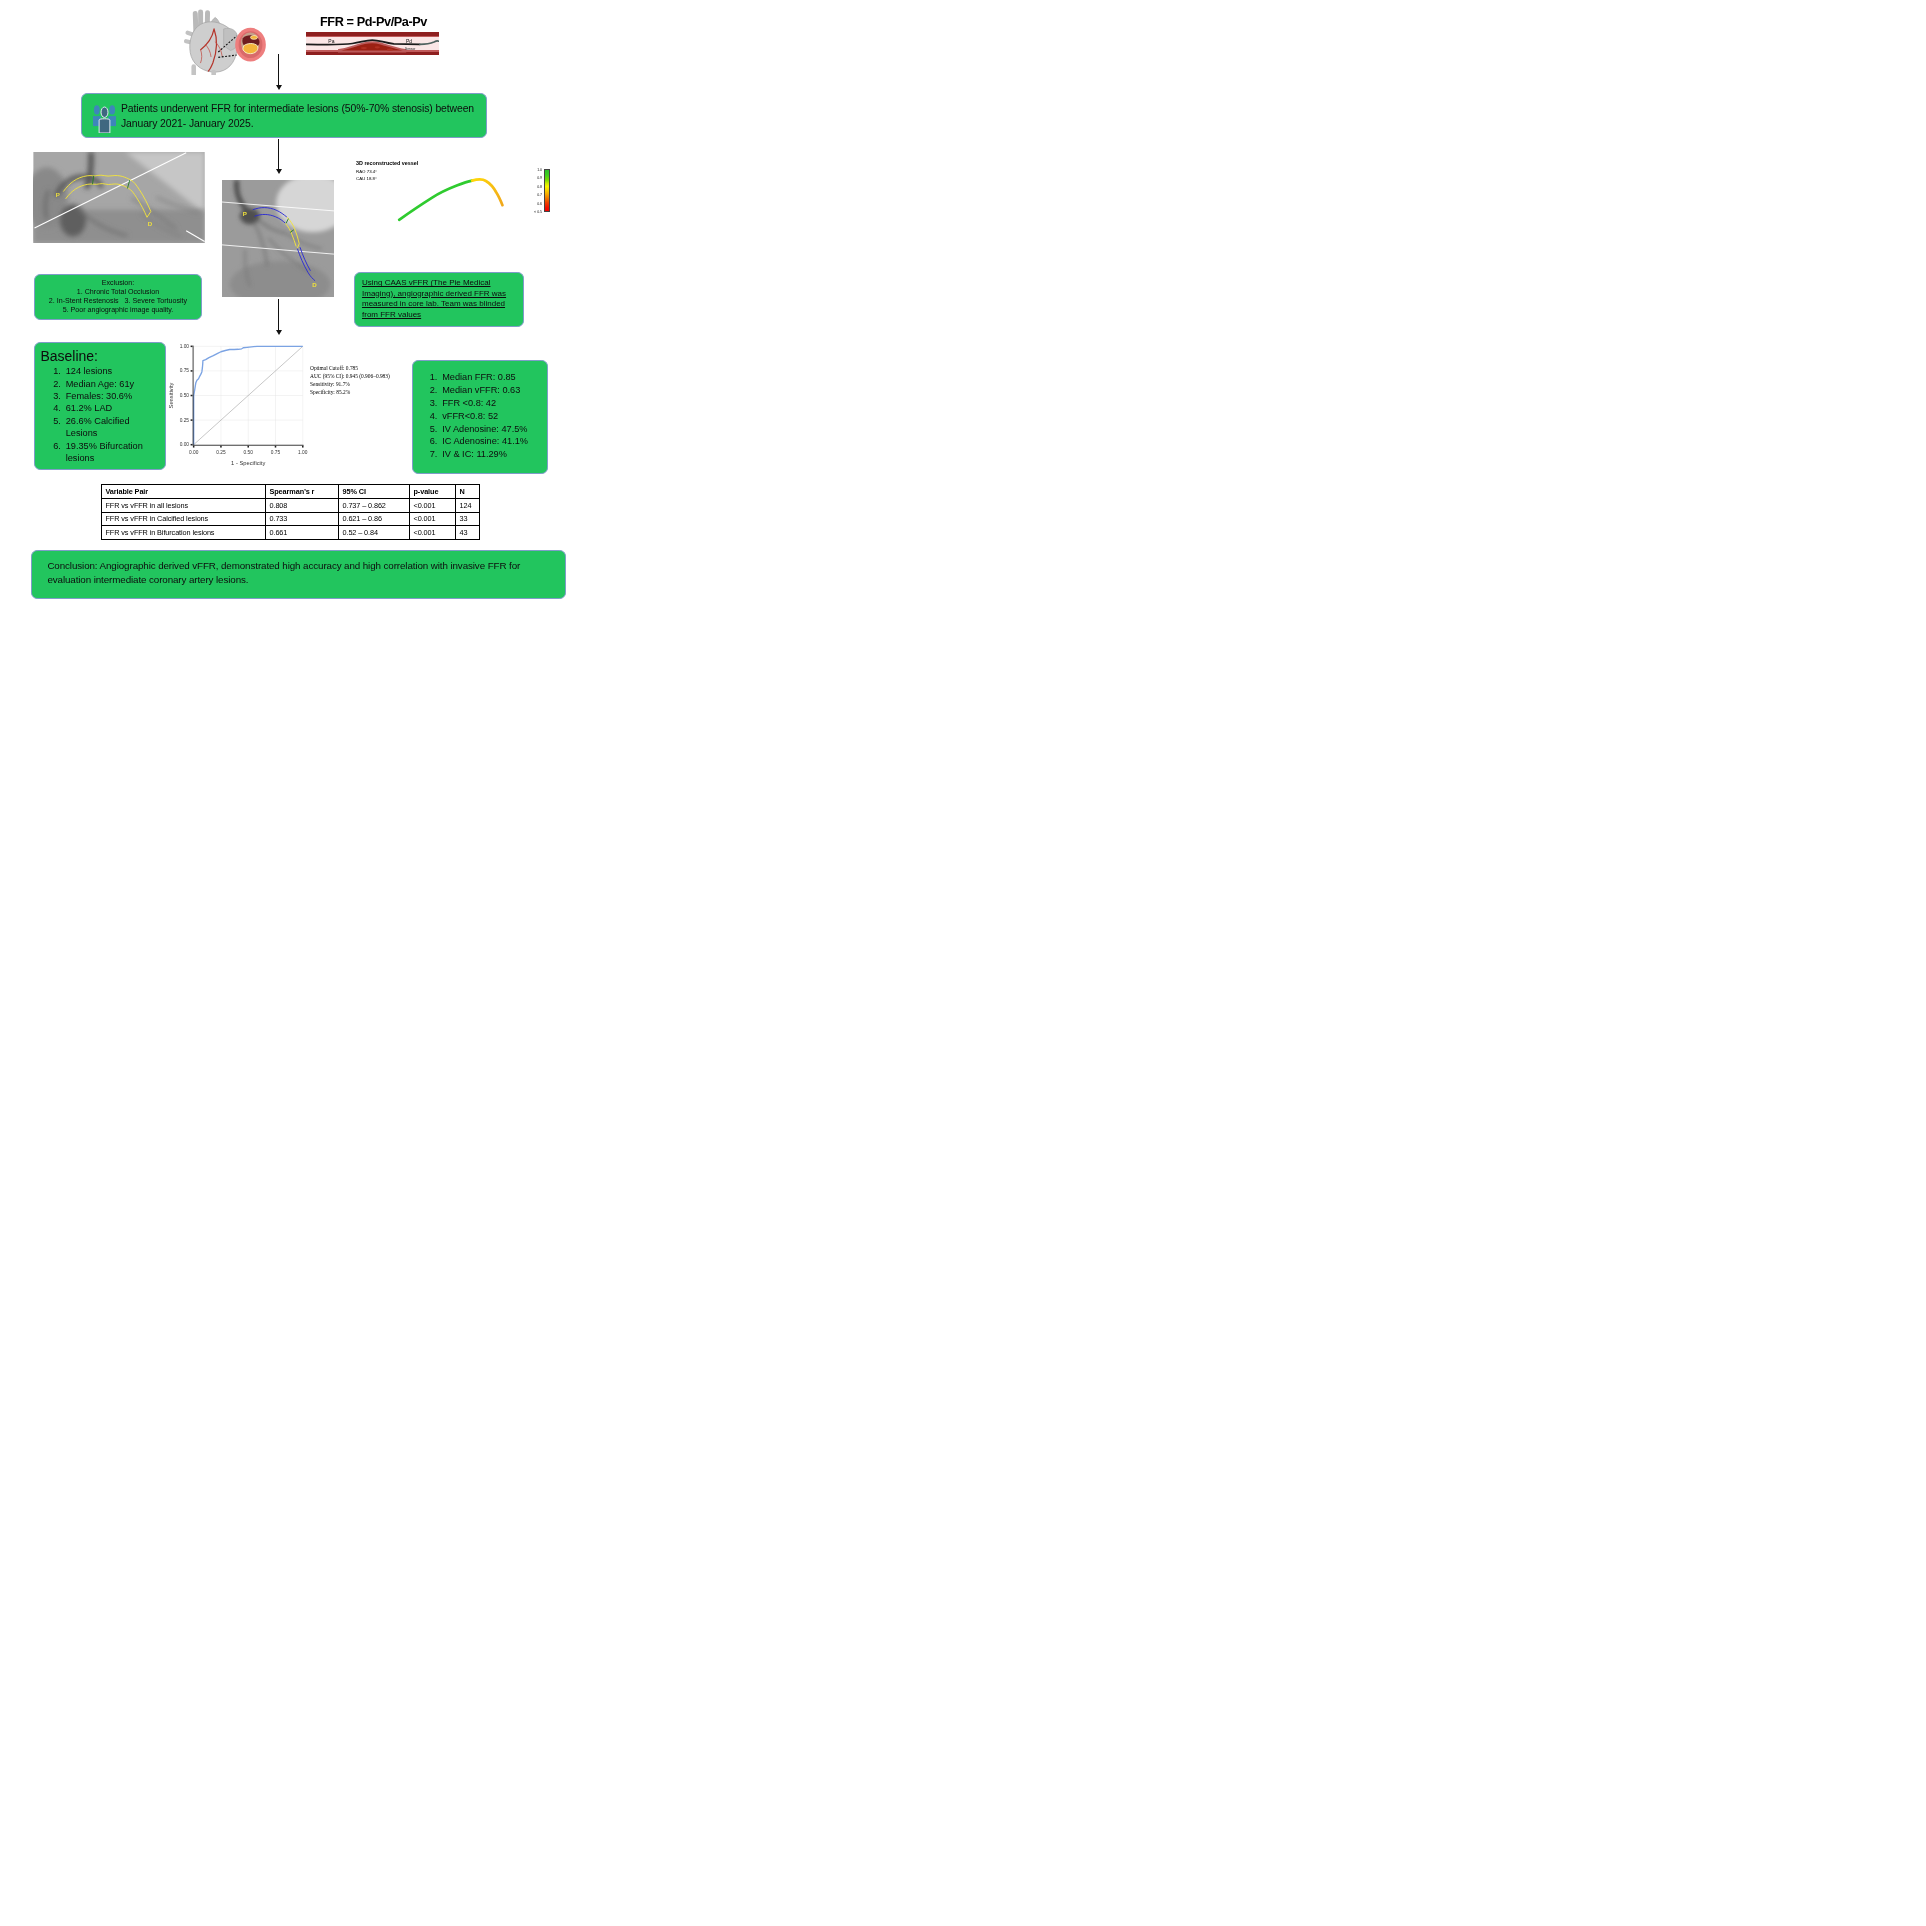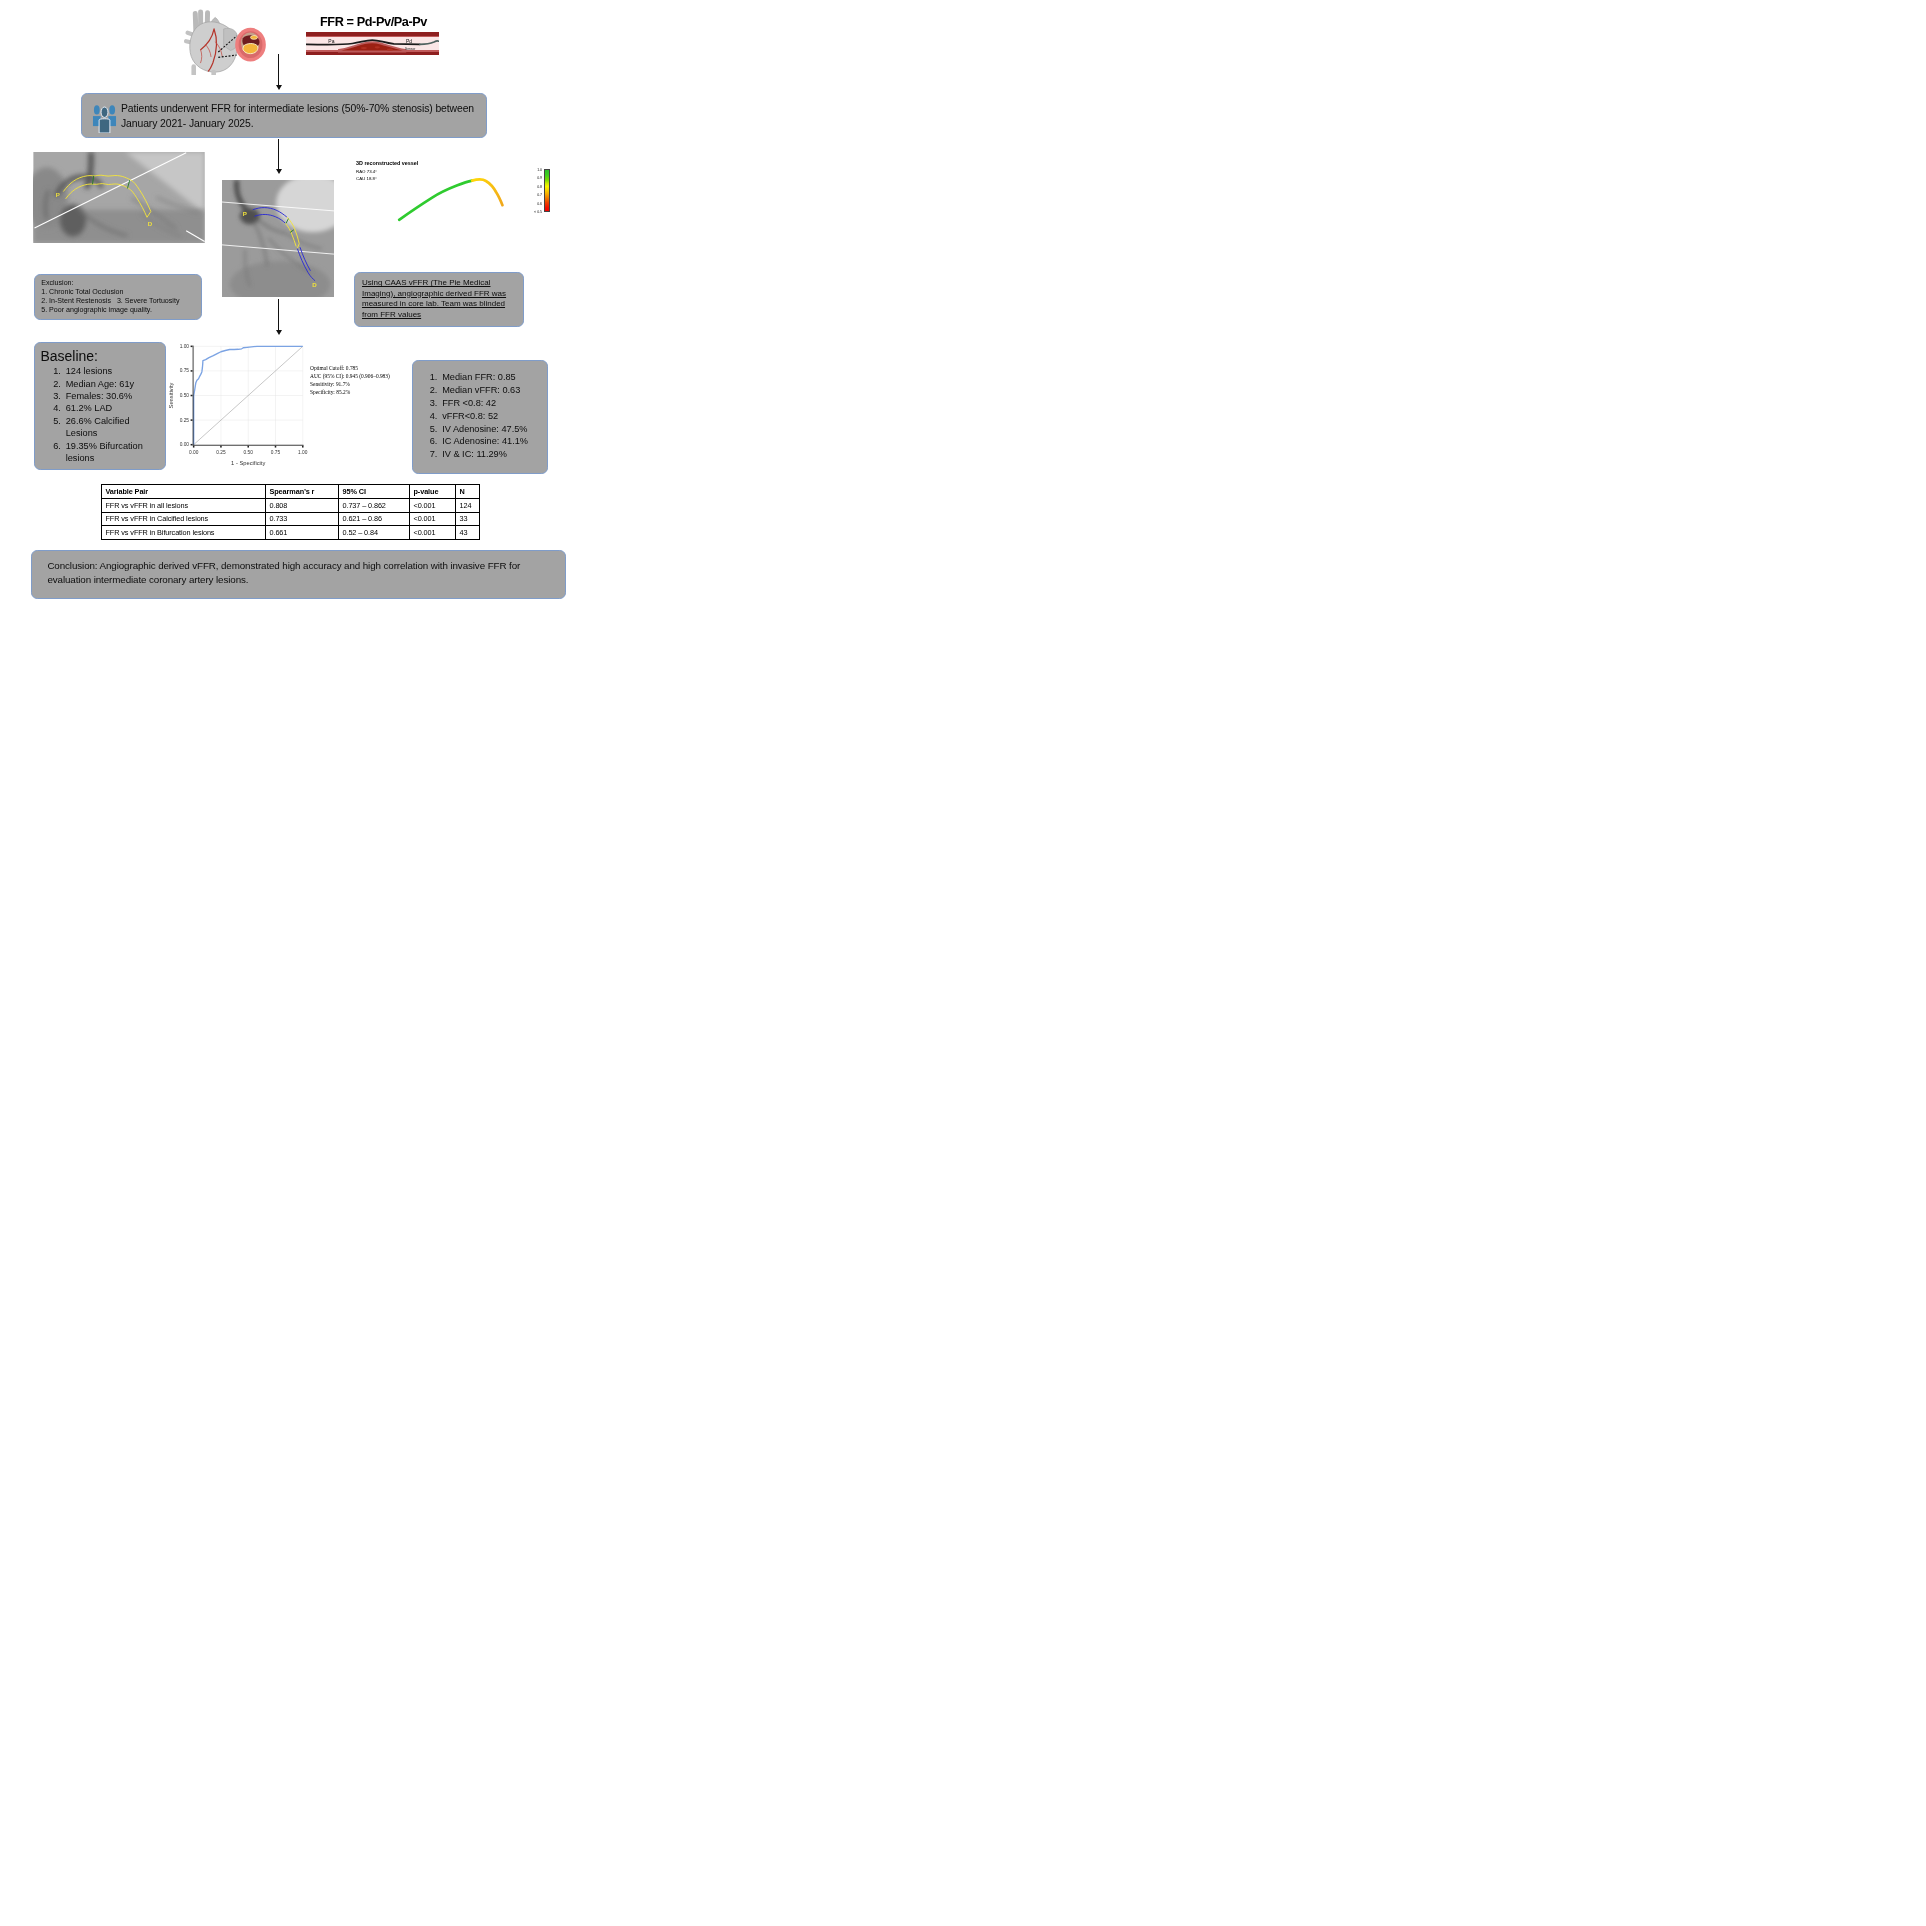--- a/index.html
+++ b/index.html
@@ -1,21 +1,21 @@
 <!DOCTYPE html>
 <html style="font-size:6.2px"><head>
 <meta charset="utf-8">
 <style>
   * { margin:0; padding:0; box-sizing:border-box; }
   html,body { background:#ffffff; font-family:"Liberation Sans", sans-serif; }
   body { width:595px; height:614px; position:relative; overflow:hidden; }
   .abs { position:absolute; }
 
   .infobox {
-    position:absolute; background:#a3a3a3; border:1.3px solid #7f9cc9;
+    position:absolute; background:#22c55e; border:1.3px solid #7f9cc9;
     border-radius:6.2px; color:#0d0d0d;
   }
 
   .arrow { position:absolute; width:1.2px; background:#121212; }
   .arrow::after {
     content:""; position:absolute; left:-2.5px; bottom:-4.6px;
     border-left:3.1px solid transparent; border-right:3.1px solid transparent;
     border-top:5px solid #121212;
   }
 
@@ -41,21 +41,21 @@
   #reconTitle { left:356px; top:160px; font-size:5.4px; font-weight:700; color:#000; }
   #reconAngle1 { left:356px; top:169px; font-size:4.4px; color:#000; }
   #reconAngle2 { left:356px; top:176px; font-size:4.4px; color:#000; }
   #colorbar {
     left:544px; top:169px; width:6.2px; height:43px; border:0.4px solid #444;
     background:linear-gradient(to bottom,#2dbe2d 0%,#3ecf1e 12%,#7ddc00 25%,#cdea00 33%,#f8f400 40%,#f8d800 48%,#f5ae00 58%,#f07c00 68%,#ec4100 80%,#f01000 92%,#f50000 100%);
   }
   .cb-label { position:absolute; width:17px; text-align:right; font-size:3.5px; color:#111; }
 
   
-  #exclusionBox { left:34px; top:274px; width:168px; padding:3.9px 6.2px; font-size:7.1px; line-height:1.28; }
+  #exclusionBox { left:34px; top:274px; width:168px; padding:3.9px 6.2px; font-size:7.1px; line-height:1.28;text-align:center; }
   #exclusionBox .pre { white-space:pre-wrap; }
   #caasBox { left:354px; top:272px; width:170px; height:55px; padding:5.4px 7px; font-size:8px; line-height:1.3;text-decoration:underline; }
 
   
   #baselineBox { left:34px; top:342px; width:132px; height:128px; padding:4.6px 5.4px 3.9px 5.4px; }
   #baselineBox .title { font-size:14px; }
   #baselineBox ol, #resultsBox ol { margin:1.5px 0 0 0; padding-left:23px; }
   #baselineBox li { font-size:9.2px; line-height:1.35; padding-left:2.3px; }
   #resultsBox { left:412px; top:360px; width:136px; height:114px; padding:8.5px 3.9px 3.9px 3.9px; }
   #resultsBox li { font-size:9.2px; line-height:1.4; padding-left:2.3px; }

